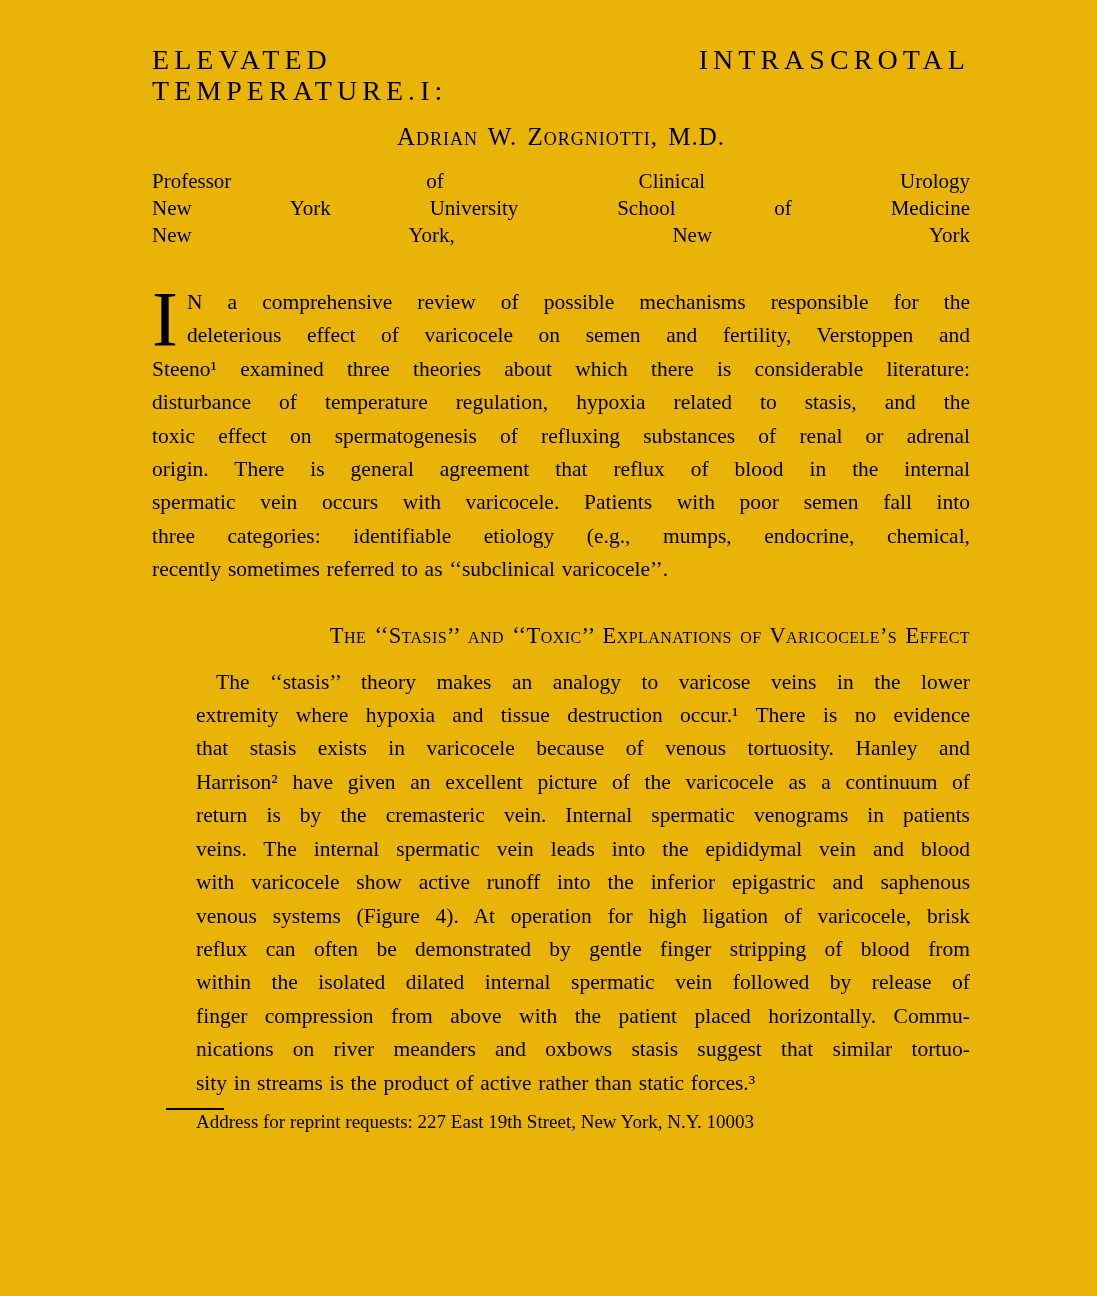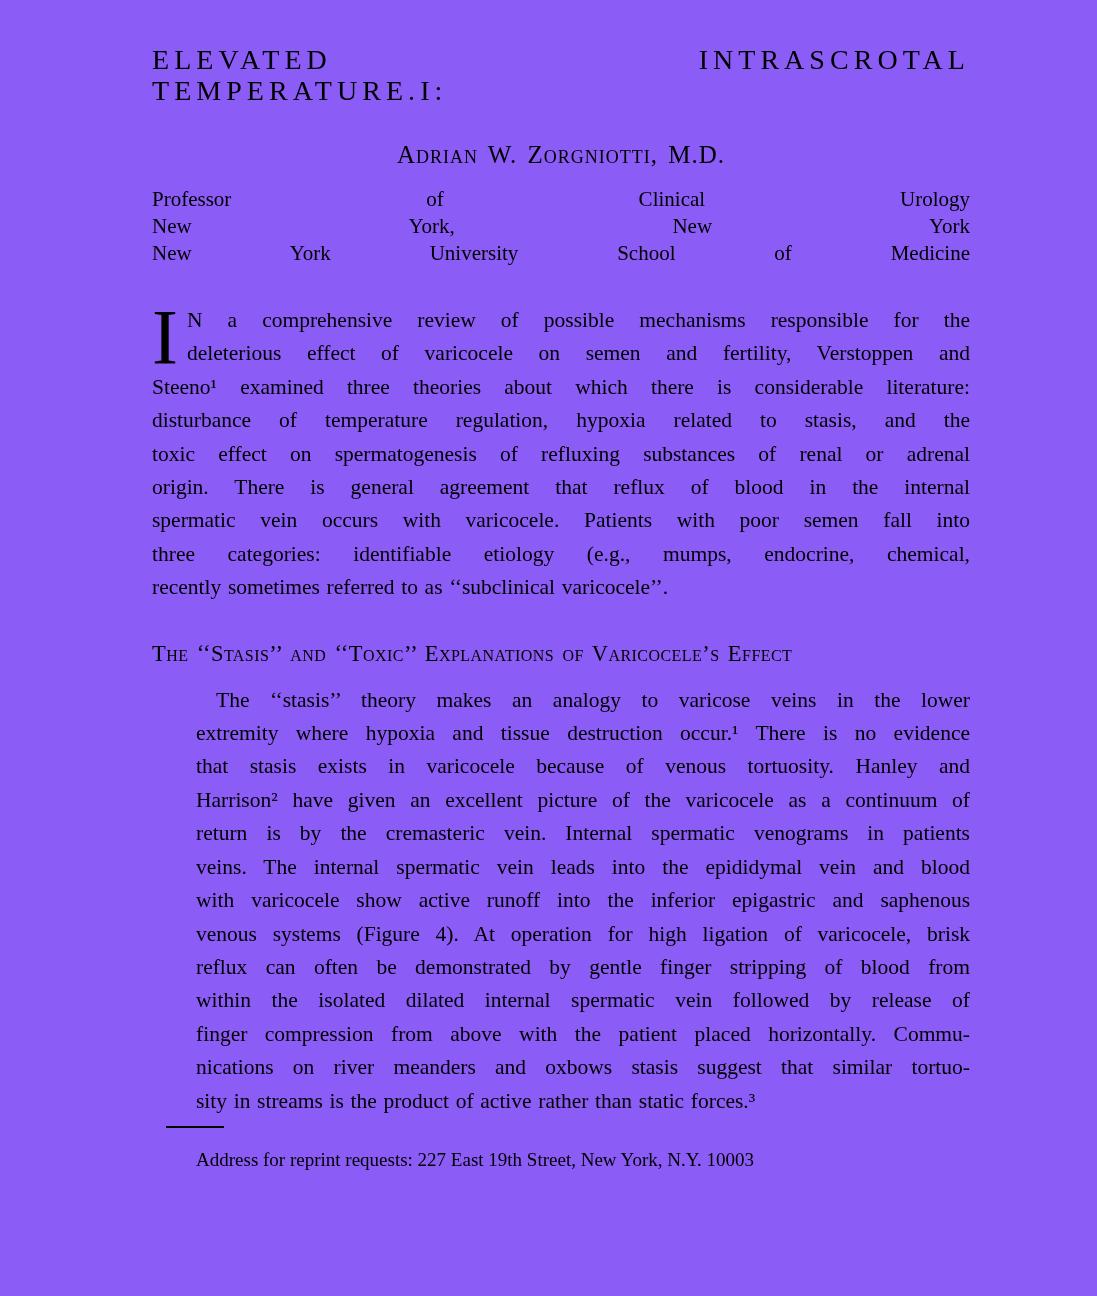--- a/index.html
+++ b/index.html
@@ -4,21 +4,21 @@
 <style>
   html, body {
     margin: 0;
     padding: 0;
     background: #ffffff;
   }
   .page {
     position: relative;
     width: 1097px;
     height: 1296px;
-    background: #8b5cf6;
+    background: #eab308;
     color: #000000;
     font-family: "Liberation Serif", serif;
     overflow: hidden;
   }
   .column {
     position: absolute;
     left: 152px;
     top: 0;
     width: 818px;
   }
@@ -26,21 +26,21 @@
   .title-block {
     margin-top: 44px;
     text-align: center;
     font-size: 28px;
     line-height: 31px;
     font-weight: 400;
     letter-spacing: 0.18em;
     word-spacing: 0.45em;
   }
   .author {
-    margin-top: 34px;
+    margin-top: 16px;
     text-align: center;
     font-variant: small-caps;
     font-size: 25px;
     line-height: 30px;
     letter-spacing: 0.04em;
     word-spacing: 0.12em;
   }
   .affiliation {
     margin-top: 16px;
     text-align: center;
@@ -66,60 +66,60 @@
   }
   .dropcap {
     float: left;
     font-size: 78px;
     line-height: 62px;
     margin: 2px 9px 0 0;
     font-weight: 400;
   }
   .section-heading {
     margin-top: 34px;
-    text-align: left;
+    text-align: right;
     font-variant: small-caps;
     font-size: 22.5px;
     line-height: 30px;
     letter-spacing: 0.02em;
     word-spacing: 0.1em;
   }
   .stasis { margin-top: 15px; margin-left: 44px; }
   
   .footnote-rule {
     margin-top: 8px;
     margin-left: 14px;
     width: 58px;
     height: 0;
     border-top: 2px solid #000;
   }
   .footnote-text {
-    margin-top: 20px;
+    margin-top: 0;
     text-indent: 44px;
     font-size: 19px;
     line-height: 24px;
   }
 </style>
 </head>
 <body>
 
 <div class="page">
   <div class="column">
 
     <div class="title-block">
         <div class="tline">ELEVATED INTRASCROTAL</div>
         <div class="tline">TEMPERATURE.I:</div>
       </div>
 
     <div class="author">Adrian W. Zorgniotti, M.D.</div>
 
     <div class="affiliation">
         <div class="tline">Professor of Clinical Urology</div>
+        <div class="tline">New York University School of Medicine</div>
         <div class="tline">New York, New York</div>
-        <div class="tline">New York University School of Medicine</div>
       </div>
 
     <div class="paragraph intro">
       <span class="dropcap">I</span>
       <div>
           <div class="tline">N a comprehensive review of possible mechanisms responsible for the</div>
           <div class="tline">deleterious effect of varicocele on semen and fertility, Verstoppen and</div>
           <div class="tline">Steeno¹ examined three theories about which there is considerable literature:</div>
           <div class="tline">disturbance of temperature regulation, hypoxia related to stasis, and the</div>
           <div class="tline">toxic effect on spermatogenesis of refluxing substances of renal or adrenal</div>

